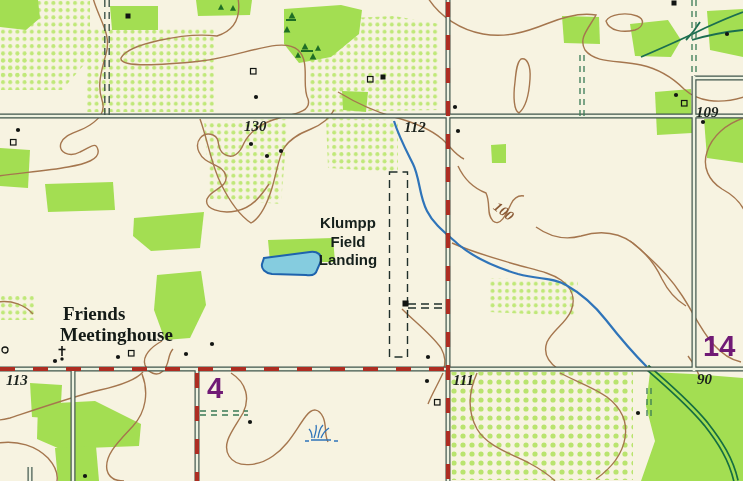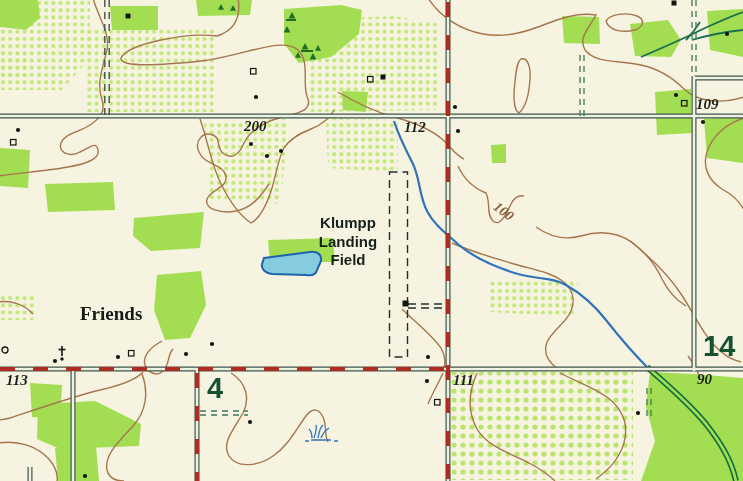--- a/index.html
+++ b/index.html
@@ -3,25 +3,25 @@
 <meta charset="utf-8">
 <style>
   html,body{margin:0;padding:0;background:#888;}
   #stage{position:relative;width:743px;height:481px;overflow:hidden;
          font-family:"Liberation Sans",sans-serif;background:#f7f3e1;}
   #stage svg{position:absolute;left:0;top:0;}
   .lbl{position:absolute;white-space:nowrap;}
   .place-sans{font:700 15px "Liberation Sans",sans-serif;color:#15201c;
               text-align:center;line-height:18.5px;width:84px;}
   .place-serif{font:700 19px "Liberation Serif",serif;color:#141b17;line-height:21px;}
-  .place-serif .l1{margin-left:20px;}
+  .place-serif .l1{margin-left:3px;}
   .elev{font:italic 700 15px "Liberation Serif",serif;color:#1a211c;}
   .contour-lbl{font:italic 700 14px "Liberation Serif",serif;color:#8a5a36;
                transform:rotate(38deg);transform-origin:left top;}
-  .sect{font:700 29px "Liberation Sans",sans-serif;color:#14532d;line-height:26px;}
+  .sect{font:700 29px "Liberation Sans",sans-serif;color:#701a75;line-height:26px;}
 </style>
 </head>
 <body>
 
 <div id="stage">
 <svg width="743" height="481" viewBox="0 0 743 481">
   <defs>
     <pattern id="stip" width="7.2" height="7.2" patternUnits="userSpaceOnUse">
       <circle cx="3" cy="3" r="2" fill="#bfe878"></circle>
     </pattern>
@@ -207,30 +207,31 @@
   <g stroke="#121512" stroke-width="1.6">
     <line x1="62" y1="346" x2="62" y2="356"></line>
         <line x1="58.5" y1="349.5" x2="65.5" y2="349.5"></line>
     <circle cx="62" cy="359" r="1.7" fill="#121512" stroke="none"></circle>
   </g>
   <circle cx="5" cy="350" r="3" fill="none" stroke="#121512" stroke-width="1.3"></circle>
 </svg>
 
 <div class="lbl place-sans" style="left:306px;top:214px;text-align:center;">
   <div>Klumpp</div>
+  <div>Field</div>
   <div>Landing</div>
-  <div>Field</div>
 </div>
 <div class="lbl place-serif" style="left:60px;top:303px;">
   <div class="l1">Friends</div>
+  <div>Meetinghouse</div>
 </div>
 
-<div class="lbl elev" style="left:244px;top:118px;">200</div>
+<div class="lbl elev" style="left:244px;top:118px;">130</div>
 <div class="lbl elev" style="left:404px;top:119px;">112</div>
-<div class="lbl elev" style="left:696px;top:96px;">109</div>
+<div class="lbl elev" style="left:696px;top:104px;">109</div>
 <div class="lbl elev" style="left:6px;top:372px;">113</div>
 <div class="lbl elev" style="left:453px;top:372px;text-align:right;">111</div>
 <div class="lbl elev" style="left:697px;top:371px;">90</div>
 <div class="lbl contour-lbl" style="left:500px;top:199px;">100</div>
 
 <div class="lbl sect" style="left:207px;top:375px;">4</div>
 <div class="lbl sect" style="left:703px;top:333px;">14</div>
 </div>
 
 </body></html>

